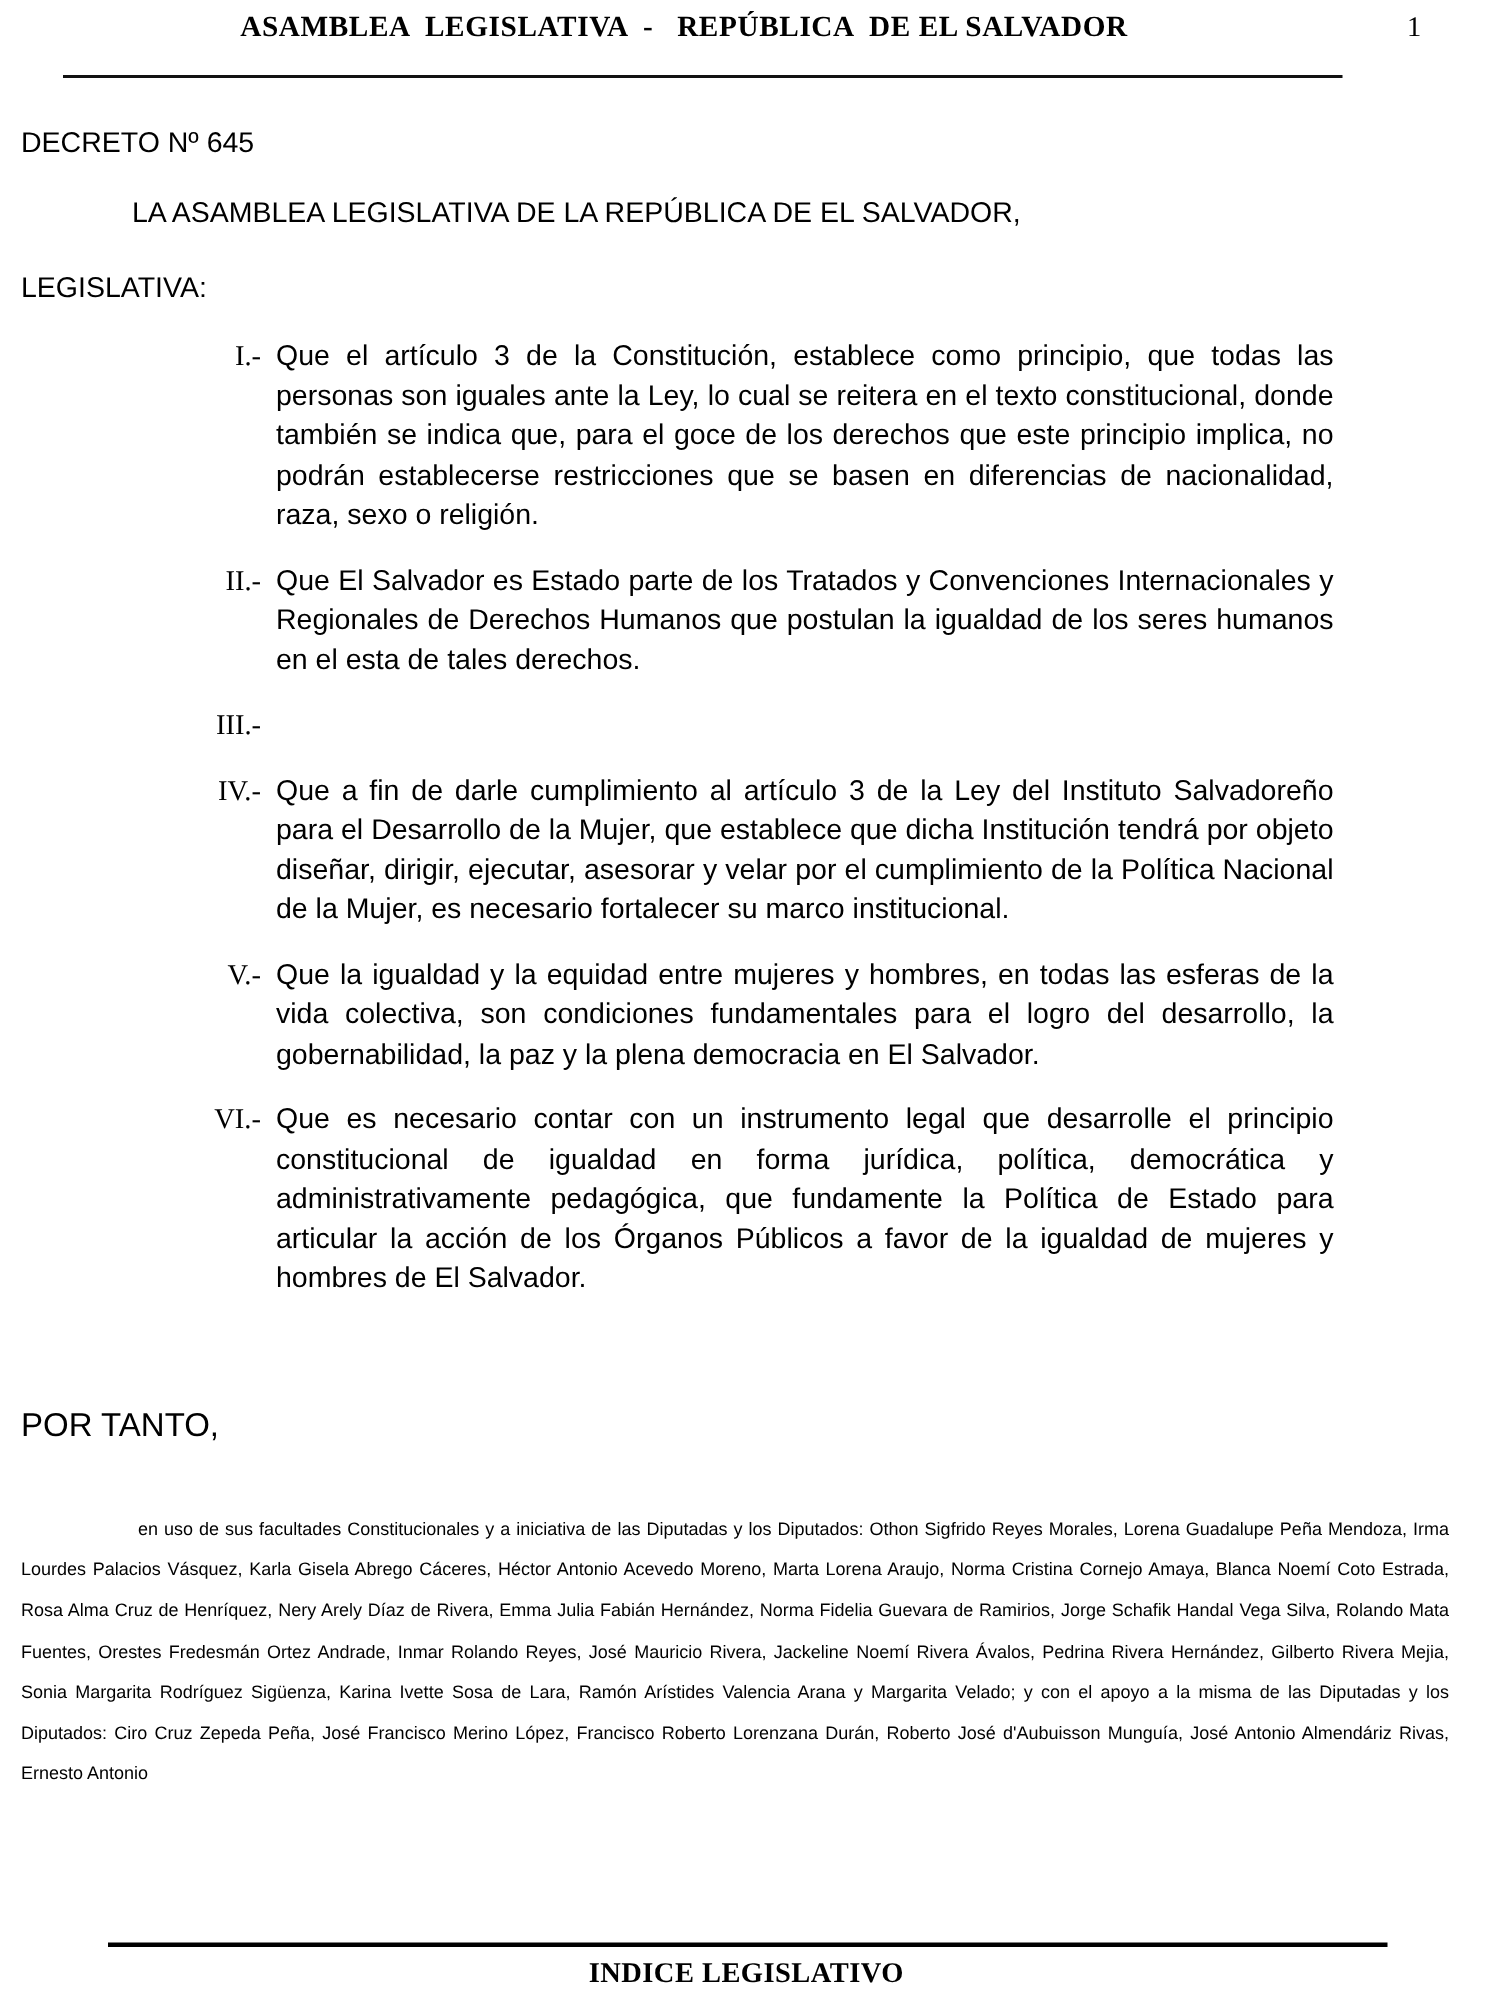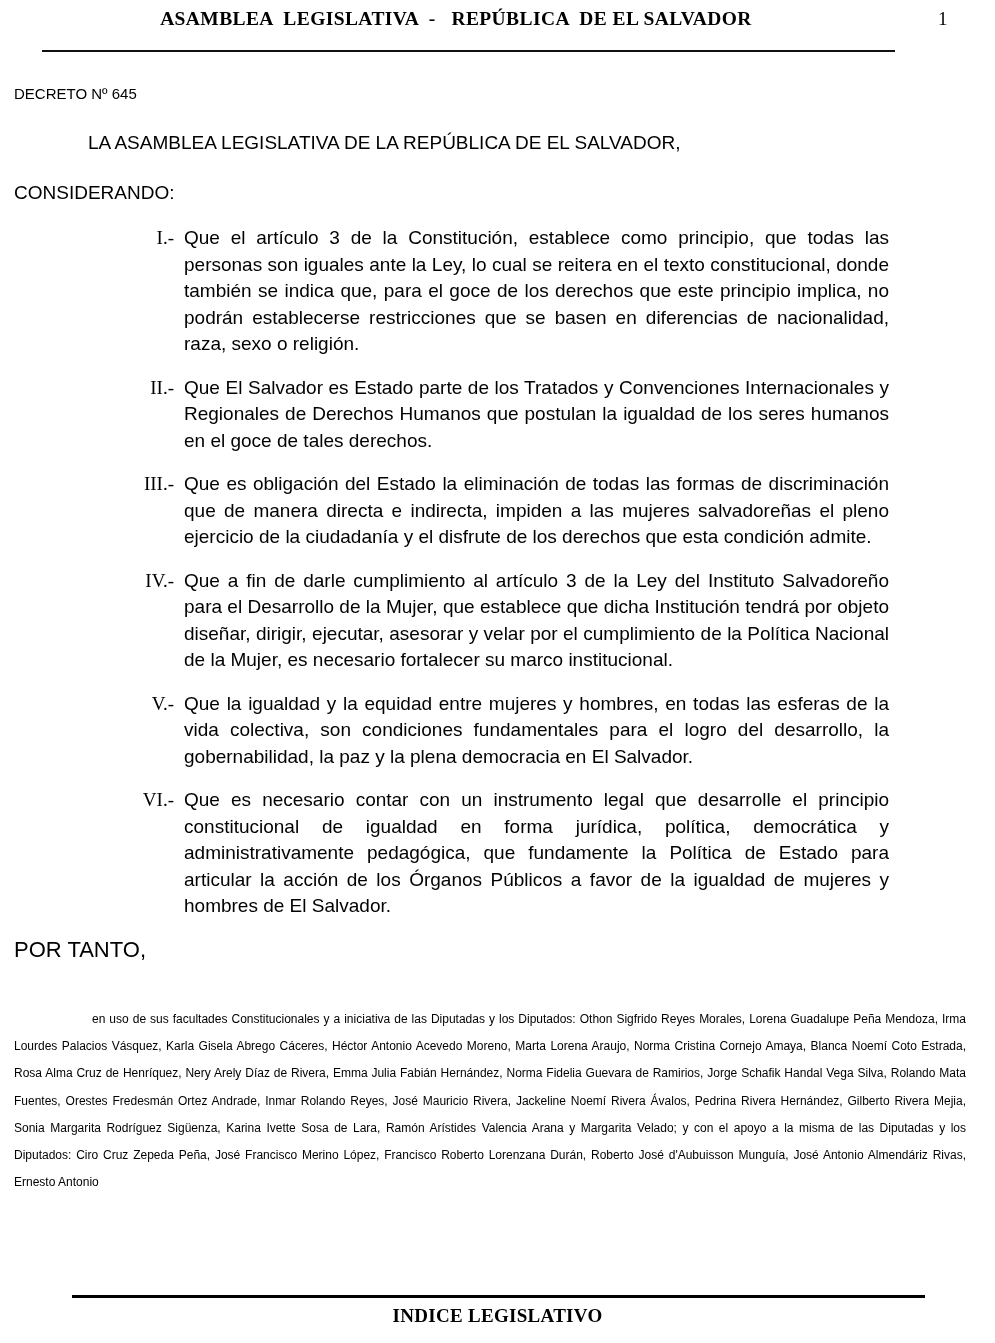--- a/index.html
+++ b/index.html
@@ -67,21 +67,21 @@
     position: absolute;
     top: 62px;
     left: 0;
     width: 995px;
   }
 
   .decreto-no {
     position: absolute;
     top: 23px;
     left: 14px;
-    font-size: 15px;
+    font-size: 19px;
     white-space: pre;
   }
 
   .assembly-line {
     position: absolute;
     top: 70px;
     left: 88px;
     font-size: 19px;
     white-space: pre;
   }
@@ -191,37 +191,36 @@
     <div class="header-pageno">1</div>
     <div class="header-rule"></div>
   </div>
 
   <div class="content">
 
     <div class="decreto-no">DECRETO Nº 645</div>
 
     <div class="assembly-line">LA ASAMBLEA LEGISLATIVA DE LA REPÚBLICA DE EL SALVADOR,</div>
 
-    <div class="considerando-label">CONSIDERANDO:</div>
+    <div class="considerando-label">LEGISLATIVA:</div>
 
     <div class="clauses">
 
       <div class="clause">
         <div class="clause-num">I.-</div>
         <div class="clause-text">Que el artículo 3 de la Constitución, establece como principio, que todas las personas son iguales ante la Ley, lo cual se reitera en el texto constitucional, donde también se indica que, para el goce de los derechos que este principio implica, no podrán establecerse restricciones que se basen en diferencias de nacionalidad, raza, sexo o religión.</div>
       </div>
 
       <div class="clause">
         <div class="clause-num">II.-</div>
-        <div class="clause-text">Que El Salvador es Estado parte de los Tratados y Convenciones Internacionales y Regionales de Derechos Humanos que postulan la igualdad de los seres humanos en el goce de tales derechos.</div>
+        <div class="clause-text">Que El Salvador es Estado parte de los Tratados y Convenciones Internacionales y Regionales de Derechos Humanos que postulan la igualdad de los seres humanos en el esta de tales derechos.</div>
       </div>
 
       <div class="clause">
         <div class="clause-num">III.-</div>
-        <div class="clause-text">Que es obligación del Estado la eliminación de todas las formas de discriminación que de manera directa e indirecta, impiden a las mujeres salvadoreñas el pleno ejercicio de la ciudadanía y el disfrute de los derechos que esta condición admite.</div>
       </div>
 
       <div class="clause">
         <div class="clause-num">IV.-</div>
         <div class="clause-text">Que a fin de darle cumplimiento al artículo 3 de la Ley del Instituto Salvadoreño para el Desarrollo de la Mujer, que establece que dicha Institución tendrá por objeto diseñar, dirigir, ejecutar, asesorar y velar por el cumplimiento de la Política Nacional de la Mujer, es necesario fortalecer su marco institucional.</div>
       </div>
 
       <div class="clause">
         <div class="clause-num">V.-</div>
         <div class="clause-text">Que la igualdad y la equidad entre mujeres y hombres, en todas las esferas de la vida colectiva, son condiciones fundamentales para el logro del desarrollo, la gobernabilidad, la paz y la plena democracia en El Salvador.</div>

